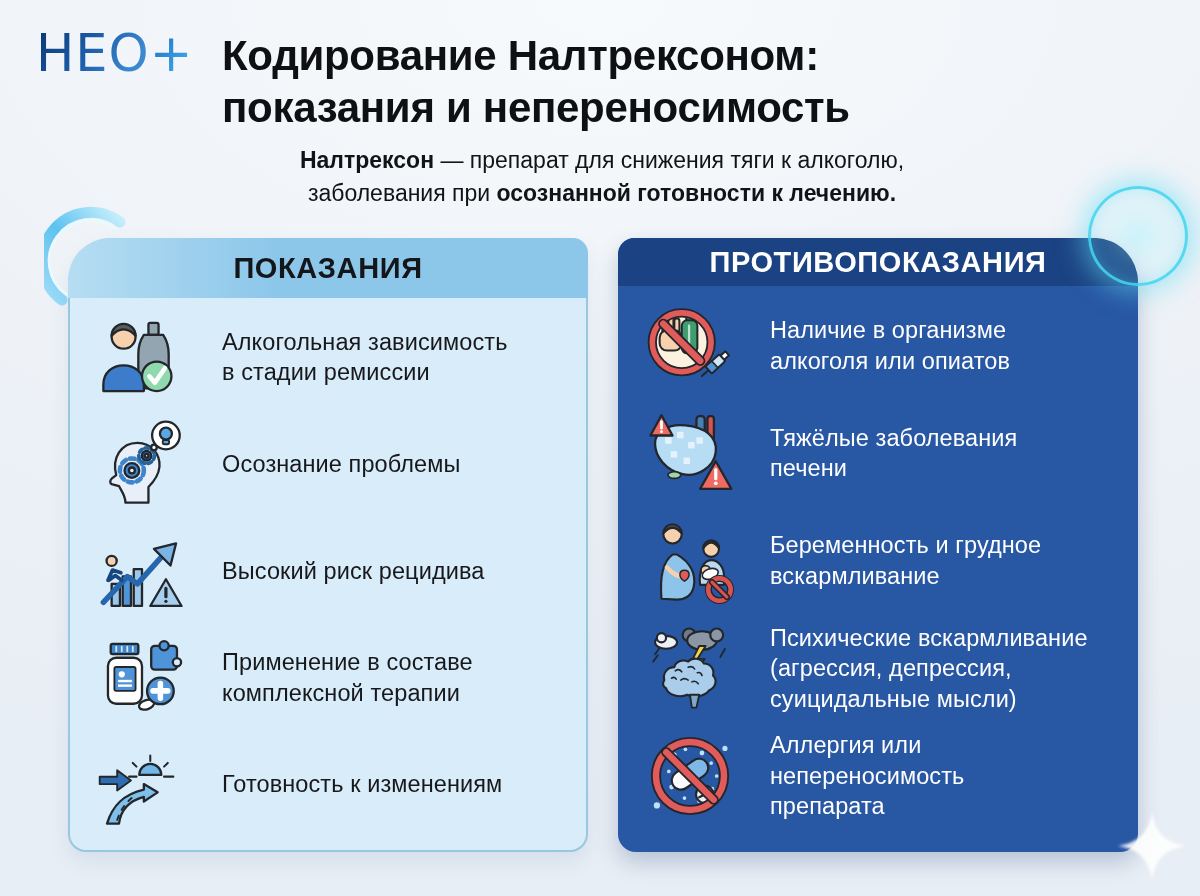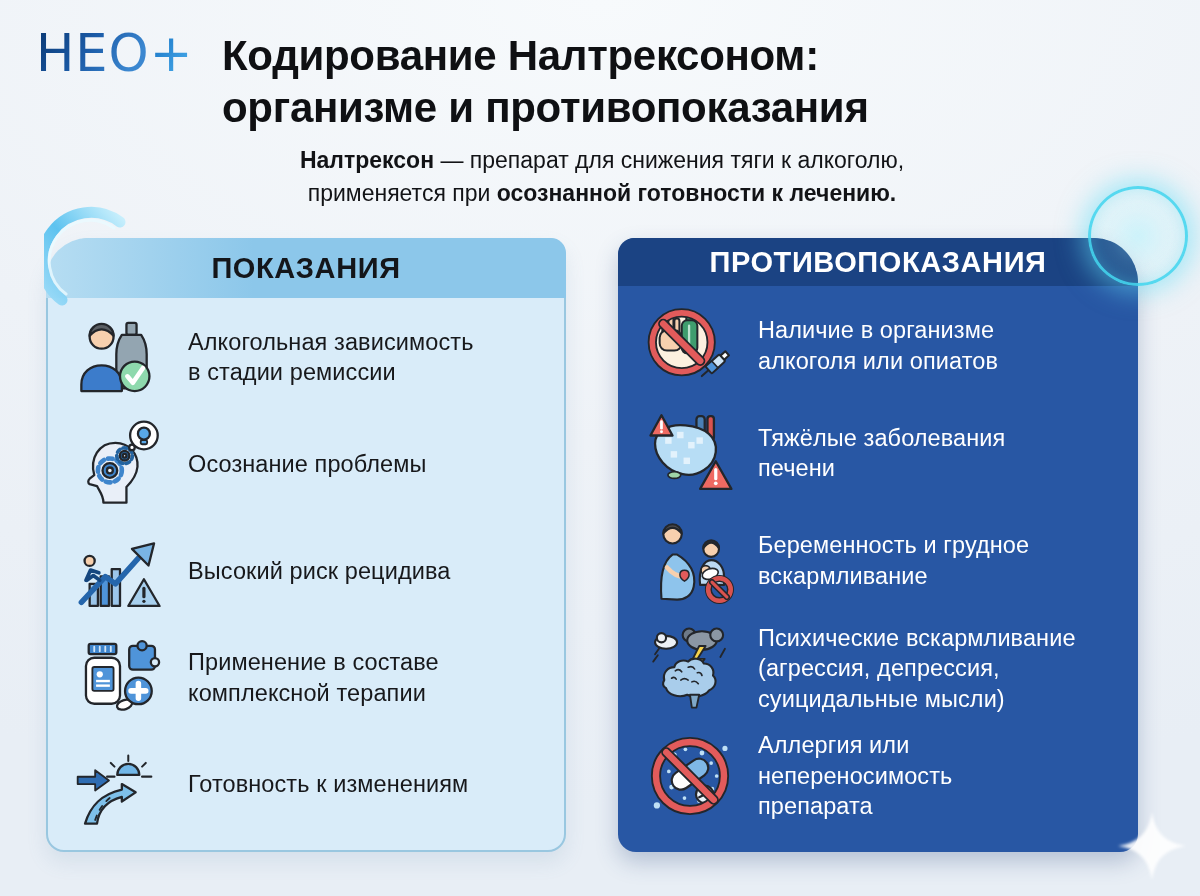--- a/index.html
+++ b/index.html
@@ -35,38 +35,38 @@
   .panel-header {
     height:48px; display:flex; align-items:center; justify-content:center;
     font-weight:800; font-size:29px; letter-spacing:0.6px;
   }
   .panel-body {
     height:calc(100% - 58px); box-sizing:border-box;
     display:flex; flex-direction:column; justify-content:space-around;
     padding:6px 12px 12px 20px;
   }
   #left-panel {
-    left:46px; border-radius:46px 18px 18px 18px;
+    left:68px; border-radius:46px 18px 18px 18px;
     background:var(--left_body,#d9ecf9); border:2px solid var(--left_border,#99c7e0);
     box-shadow:0 10px 20px rgba(100,140,180,0.14);
   }
   #left-panel .panel-header {
     background:linear-gradient(90deg,#b6ddf2 0%, var(--left_header,#8cc7ea) 40%, var(--left_header,#8cc7ea) 100%);
     color:#14161a; border-radius:42px 15px 0 0; margin:-2px -2px 0 -2px; height:60px;
   }
   #right-panel {
     left:618px; border-radius:18px 46px 18px 18px;
     background:var(--right_body,#2857a4);
     box-shadow:0 10px 22px rgba(50,80,130,0.28);
   }
   #right-panel .panel-header {
     background:var(--right_header,#1b4383); color:#ffffff; border-radius:16px 44px 0 0;
   }
   
-  .row { display:flex; align-items:center; gap:16px; }
+  .row { display:flex; align-items:center; gap:28px; }
   .icon-box { width:104px; min-width:104px; height:94px; display:flex; align-items:center; justify-content:center; }
   .icon-box svg { width:92px; height:92px; display:block; }
   .row-text { font-size:23.5px; line-height:1.3; font-weight:500; letter-spacing:0.1px; }
   #left-panel  .row-text { color:var(--text_dark,#17181b); }
   #right-panel .row-text { color:var(--text_light,#ffffff); }
   
   .bubble { position:absolute; left:44px; top:204px; width:100px; height:110px; z-index:4; pointer-events:none; }
   .ring {
     position:absolute; left:1088px; top:186px; width:94px; height:94px; border-radius:50%;
     border:3px solid rgba(70,214,238,0.9);
@@ -80,26 +80,26 @@
 <body>
 
 <div id="canvas">
 
   <div class="logo">
     <span class="neo">НЕО</span><span class="plus">+</span>
   </div>
 
   <div class="title">
     <div>Кодирование Налтрексоном:</div>
-    <div>организме и противопоказания</div>
+    <div>показания и непереносимость</div>
   </div>
 
   <div class="subtitle">
     <div><b>Налтрексон</b><span> — препарат для снижения тяги к алкоголю,</span></div>
-    <div><span>применяется при </span><b>осознанной готовности к лечению.</b></div>
+    <div><span>заболевания при </span><b>осознанной готовности к лечению.</b></div>
   </div>
 
   <div class="bubble">
     <svg viewBox="0 0 100 110">
       <defs>
         <linearGradient id="bg1" x1="0" y1="1" x2="1" y2="0">
           <stop offset="0" stop-color="#9fdcf8"></stop>
             <stop offset="0.5" stop-color="#55c0ef"></stop>
             <stop offset="1" stop-color="#c9f0fd"></stop>
         </linearGradient>

